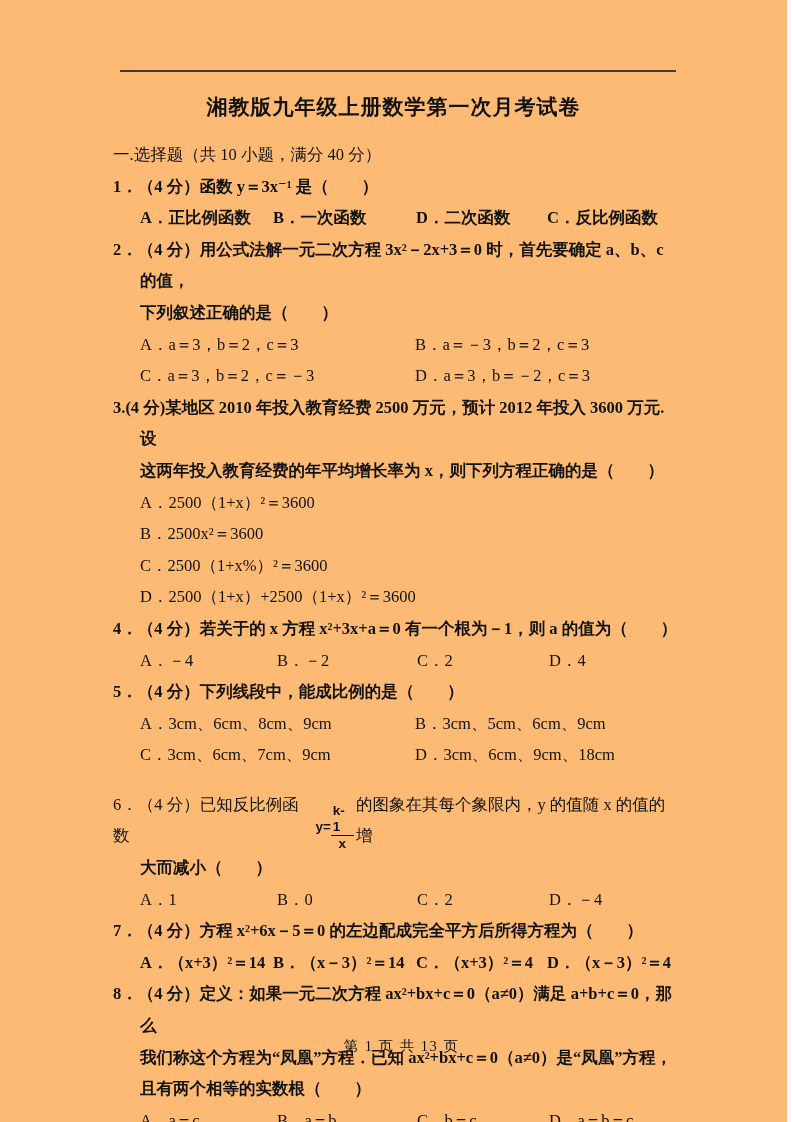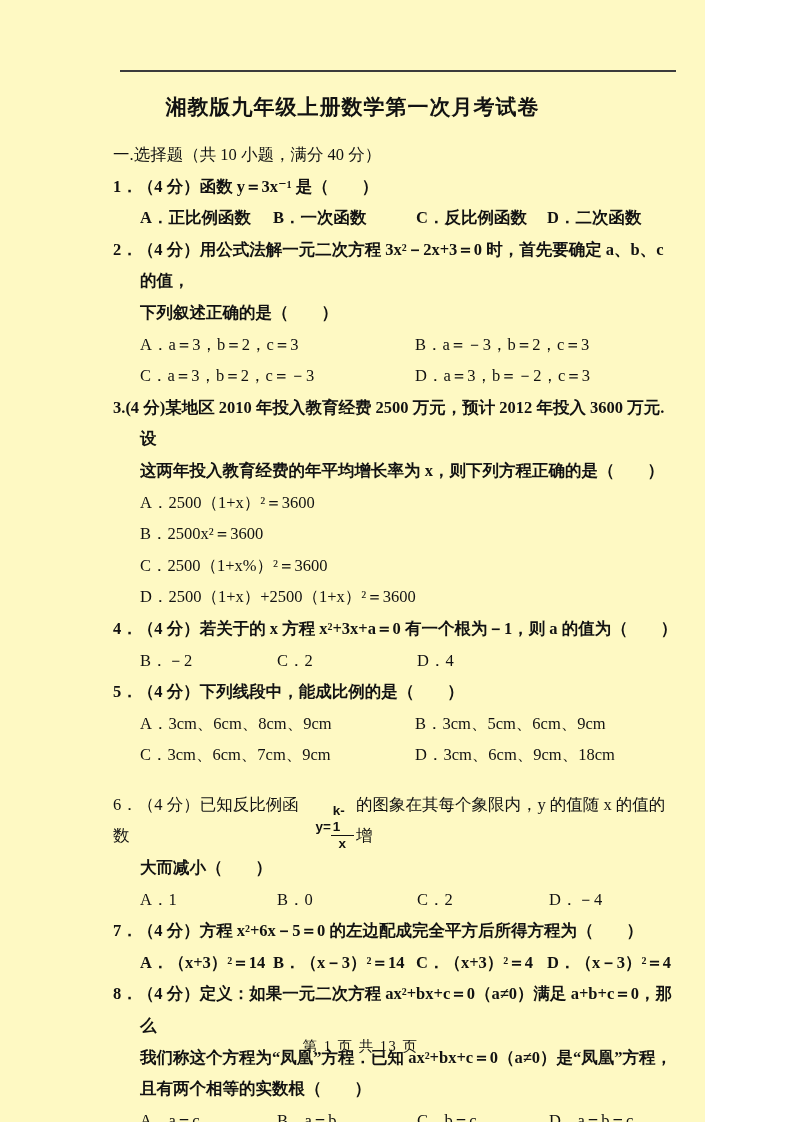--- a/index.html
+++ b/index.html
@@ -1,19 +1,19 @@
 <!DOCTYPE html>
 <html><head>
 <meta charset="utf-8">
 <style>
   html,body{margin:0;padding:0;background:#fff;}
   .page{
     position:relative;
-    width:705px;height:1122px;
-    background:#fef9c3;
+    width:787px;height:1122px;
+    background:#fdba74;
     font-family:"Liberation Serif","DejaVu Serif",serif;
     color:#121212;
     font-size:16.5px;
     overflow:hidden;
   }
   .top-rule{
     position:absolute;left:120px;top:70px;width:556px;height:0;
     border-top:2px solid #3c3c3c;
   }
   .doc-title{
@@ -57,22 +57,22 @@
 
   <div class="content">
 
     <div class="section-heading">一.选择题（共 10 小题，满分 40 分）</div>
 
     <div class="q-block q1-block">
       <div class="stem">1．（4 分）函数 y＝3x⁻¹ 是（　　）</div>
       <div class="opts-row">
         <span class="opt">A．正比例函数</span>
         <span class="opt">B．一次函数</span>
+        <span class="opt">D．二次函数</span>
         <span class="opt">C．反比例函数</span>
-        <span class="opt">D．二次函数</span>
       </div>
     </div>
 
     <div class="q-block">
       <div class="stem">2．（4 分）用公式法解一元二次方程 3x²－2x+3＝0 时，首先要确定 a、b、c 的值，</div>
       <div class="stem" style="padding-left:27px;text-indent:0;">下列叙述正确的是（　　）</div>
       <div class="opts-2col">
         <span class="opt">A．a＝3，b＝2，c＝3</span>
         <span class="opt">B．a＝－3，b＝2，c＝3</span>
         <span class="opt">C．a＝3，b＝2，c＝－3</span>
@@ -87,20 +87,21 @@
         <div class="opt">A．2500（1+x）²＝3600</div>
         <div class="opt">B．2500x²＝3600</div>
         <div class="opt">C．2500（1+x%）²＝3600</div>
         <div class="opt">D．2500（1+x）+2500（1+x）²＝3600</div>
       </div>
     </div>
 
     <div class="q-block">
       <div class="stem">4．（4 分）若关于的 x 方程 x²+3x+a＝0 有一个根为－1，则 a 的值为（　　）</div>
       <div class="opts-row">
+        <span class="opt">A．－4</span>
         <span class="opt">B．－2</span>
         <span class="opt">C．2</span>
         <span class="opt">D．4</span>
       </div>
     </div>
 
     <div class="q-block">
       <div class="stem">5．（4 分）下列线段中，能成比例的是（　　）</div>
       <div class="opts-2col">
         <span class="opt">A．3cm、6cm、8cm、9cm</span>

